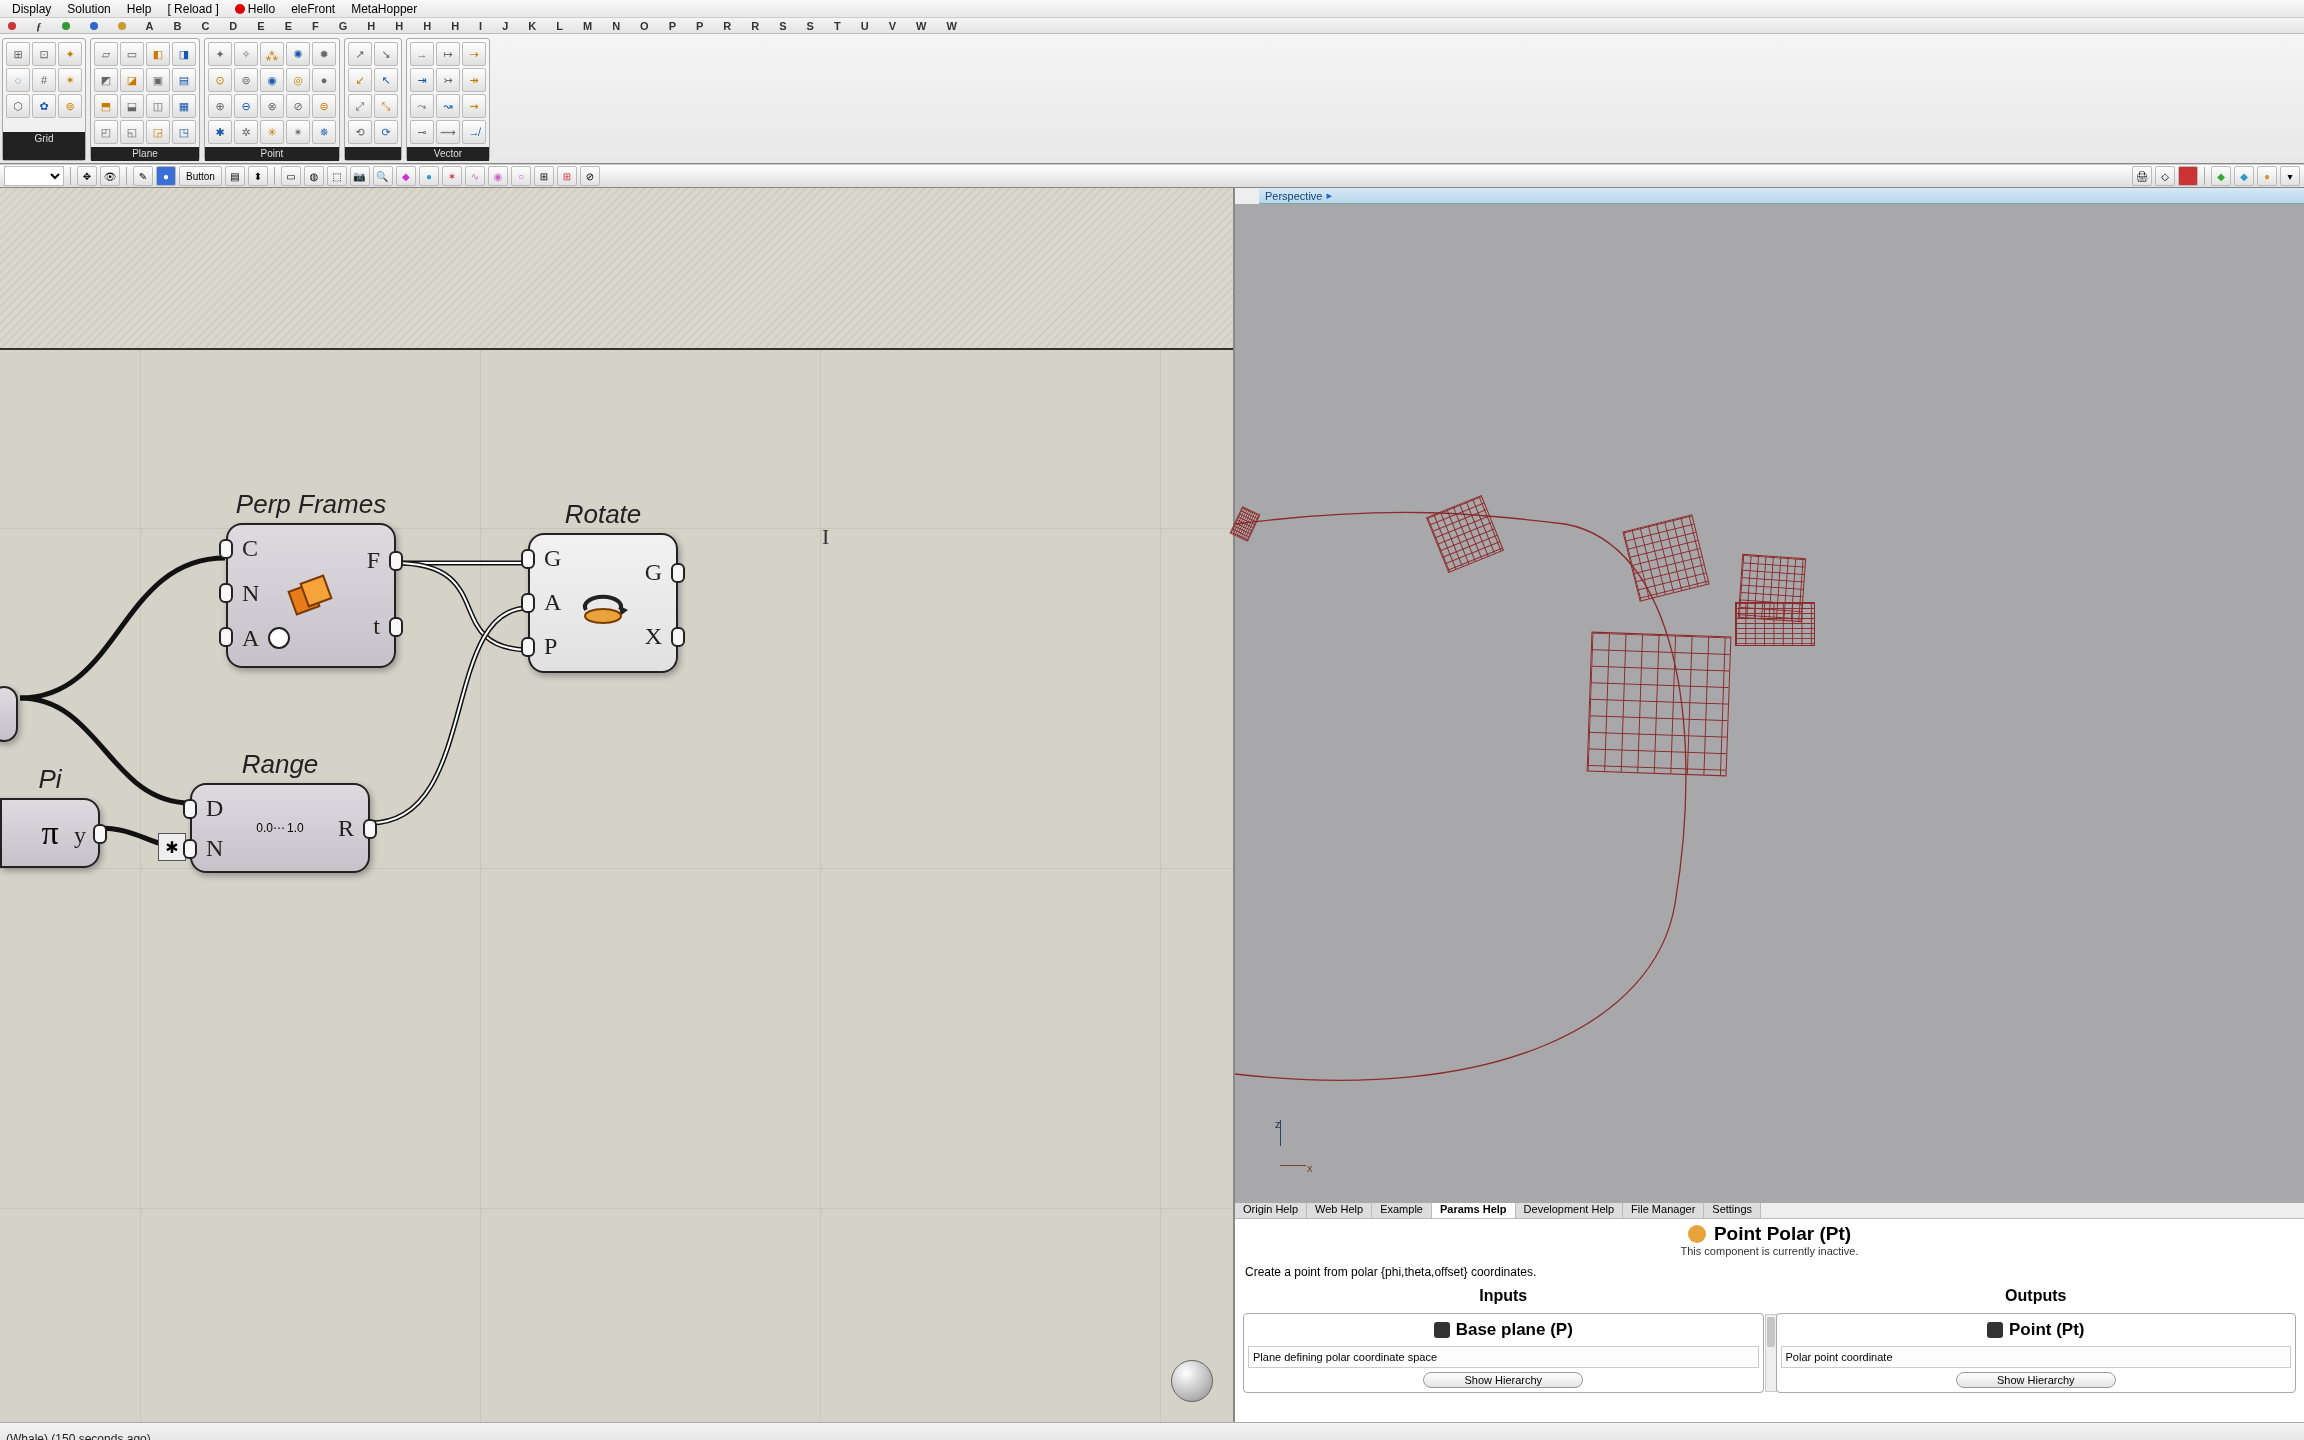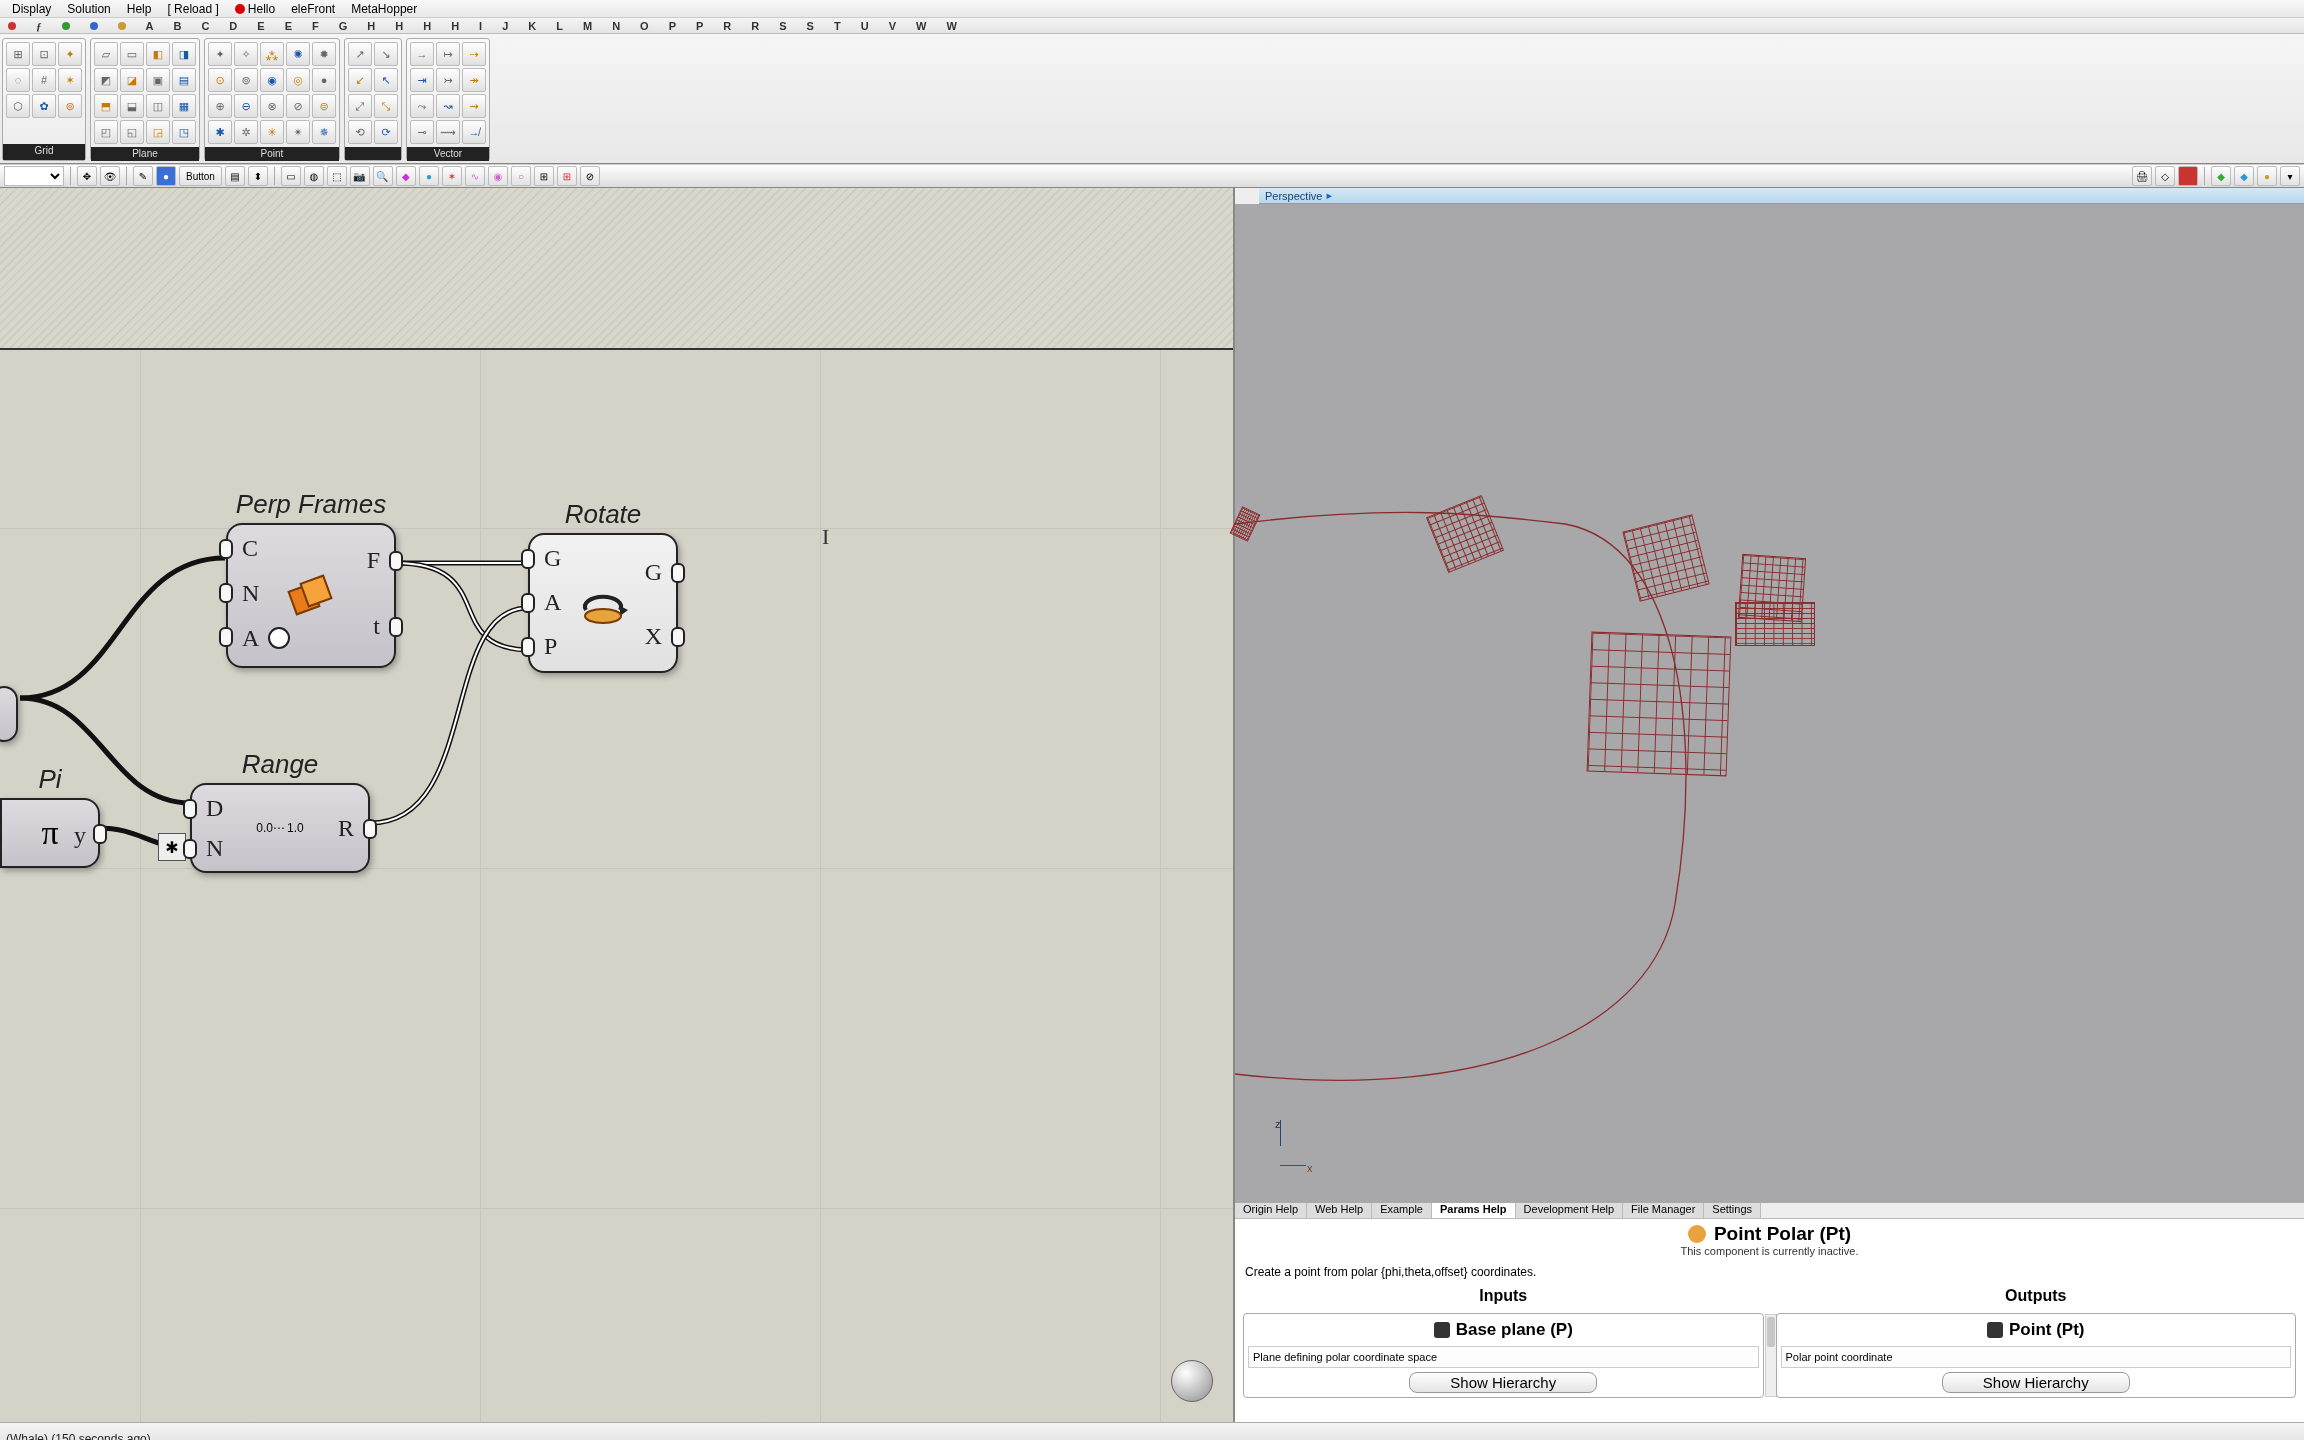--- a/index.html
+++ b/index.html
@@ -75,21 +75,21 @@
   background: linear-gradient(#fefefe, #e0e0e0);
   border: 1px solid #bbb;
   border-radius: 2px;
   cursor: pointer;
   display:flex; align-items:center; justify-content:center;
   font-size:11px; color:#666;
 }
 .ribbon-icon:nth-child(3n){ color:#c77c00;}
 .ribbon-icon:nth-child(4n){ color:#1858a8;}
 .ribbon-group-label {
-  height: 16px;
+  height: 28px;
   background: #222;
   color: #ddd;
   font-size: 10px;
   text-align: center;
   line-height: 14px;
 }
 
 
 .canvas-toolbar {
   height: 24px;
@@ -214,21 +214,21 @@
 .help-desc { font-size:12px; padding:4px 10px;}
 .help-cols { display:flex; gap:12px; padding:0 8px;}
 .help-col { flex:1; }
 .help-col-title { text-align:center; font-size:16px; font-weight:bold; padding:4px;}
 .param-box {
   border:1px solid #aaa; border-radius:4px; margin:4px 0; padding:4px; position:relative;
 }
 .param-head { text-align:center; font-size:17px; font-weight:bold; padding:2px; display:flex; gap:6px; justify-content:center; align-items:center;}
 .param-desc { border:1px solid #ccc; font-size:11px; padding:4px; margin-top:4px; background:#fdfdfd;}
 .param-btn {
-  display:block; margin:4px auto 0 auto; font-size:15px; padding:1px 40px;
+  display:block; margin:4px auto 0 auto; font-size:11px; padding:1px 40px;
   border:1px solid #999; background:linear-gradient(#fefefe,#e4e4e4); border-radius:8px; cursor:pointer;
 }
 .scroll-track{ position:absolute; right:-14px; top:0; bottom:0; width:12px; background:#eee; border:1px solid #ccc;}
 .scroll-thumb{ position:absolute; left:1px; right:1px; top:2px; height:30px; background:#c6c6c6; border-radius:2px;}
 
 .pi-icon{ font-family:Georgia,serif; font-size:34px;}
 
 
 .status-bar {
   height:32px; background:linear-gradient(#f4f4f4,#ddd); border-top:1px solid #aaa;

